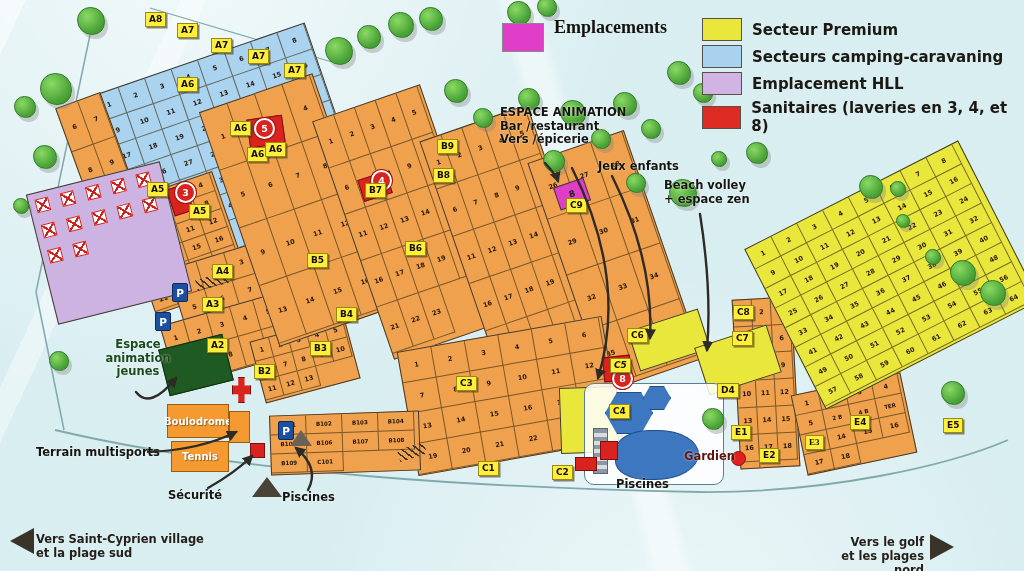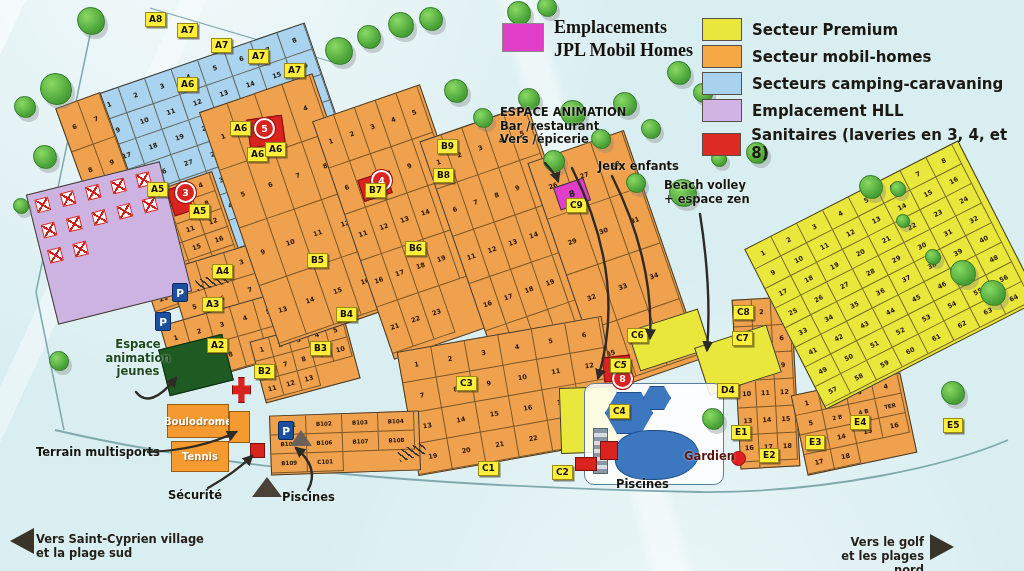--- a/index.html
+++ b/index.html
@@ -533,21 +533,21 @@
       <div class="badge" style="left: 456px; top: 376px;">C3</div>
       <div class="badge" style="left: 609px; top: 404px;">C4</div>
       <div class="badge" style="left: 610px; top: 358px; font-style: italic;">C5</div>
       <div class="badge" style="left: 627px; top: 328px;">C6</div>
       <div class="badge" style="left: 732px; top: 331px;">C7</div>
       <div class="badge" style="left: 733px; top: 305px;">C8</div>
       <div class="badge" style="left: 566px; top: 198px;">C9</div>
       <div class="badge" style="left: 717px; top: 383px;">D4</div>
       <div class="badge" style="left: 731px; top: 425px;">E1</div>
       <div class="badge" style="left: 759px; top: 448px;">E2</div>
-      <div class="badge" style="left: 805px; top: 435px;">E3</div>
+      <div class="badge" style="left: 805px; top: 435px; font-family: Liberation Serif, serif;">E3</div>
       <div class="badge" style="left: 850px; top: 415px;">E4</div>
       <div class="badge" style="left: 943px; top: 418px;">E5</div>
       <div class="annot" style="left: 500px; top: 106px; font-size: 11.5px; color: rgb(21, 21, 15);">
         <div>ESPACE ANIMATION</div>
         <div>Bar /restaurant</div>
         <div>Vers /épicerie</div>
       </div>
       <div class="annot" style="left: 598px; top: 160px; font-size: 11.5px; color: rgb(21, 21, 15);">
         <div>Jeux enfants</div>
       </div>
@@ -592,32 +592,27 @@
       <path d="M148,452 Q200,450 236,432" marker-end="url(#ah)"></path>
       <path d="M208,488 Q236,472 252,456" marker-end="url(#ah)"></path>
       <path d="M308,490 Q320,468 296,448" marker-end="url(#ah)"></path>
     </g>
   </svg>
 
   <div id="title">
     <div class="swatch" style="background: rgb(224, 62, 200);"></div>
     <div class="tt">
       <div>Emplacements</div>
-      <div>JPL Mobil Homes</div>
     </div>
   </div>
 
   <div id="legend">
       <div class="leg-row">
         <div class="leg-sw" style="background: rgb(233, 231, 60);"></div>
         <div class="leg-lb">Secteur Premium</div>
-      </div>
-      <div class="leg-row">
-        <div class="leg-sw" style="background: rgb(245, 168, 67);"></div>
-        <div class="leg-lb">Secteur mobil-homes</div>
       </div>
       <div class="leg-row">
         <div class="leg-sw" style="background: rgb(168, 210, 238);"></div>
         <div class="leg-lb">Secteurs camping-caravaning</div>
       </div>
       <div class="leg-row">
         <div class="leg-sw" style="background: rgb(210, 180, 228);"></div>
         <div class="leg-lb">Emplacement HLL</div>
       </div>
       <div class="leg-row">

